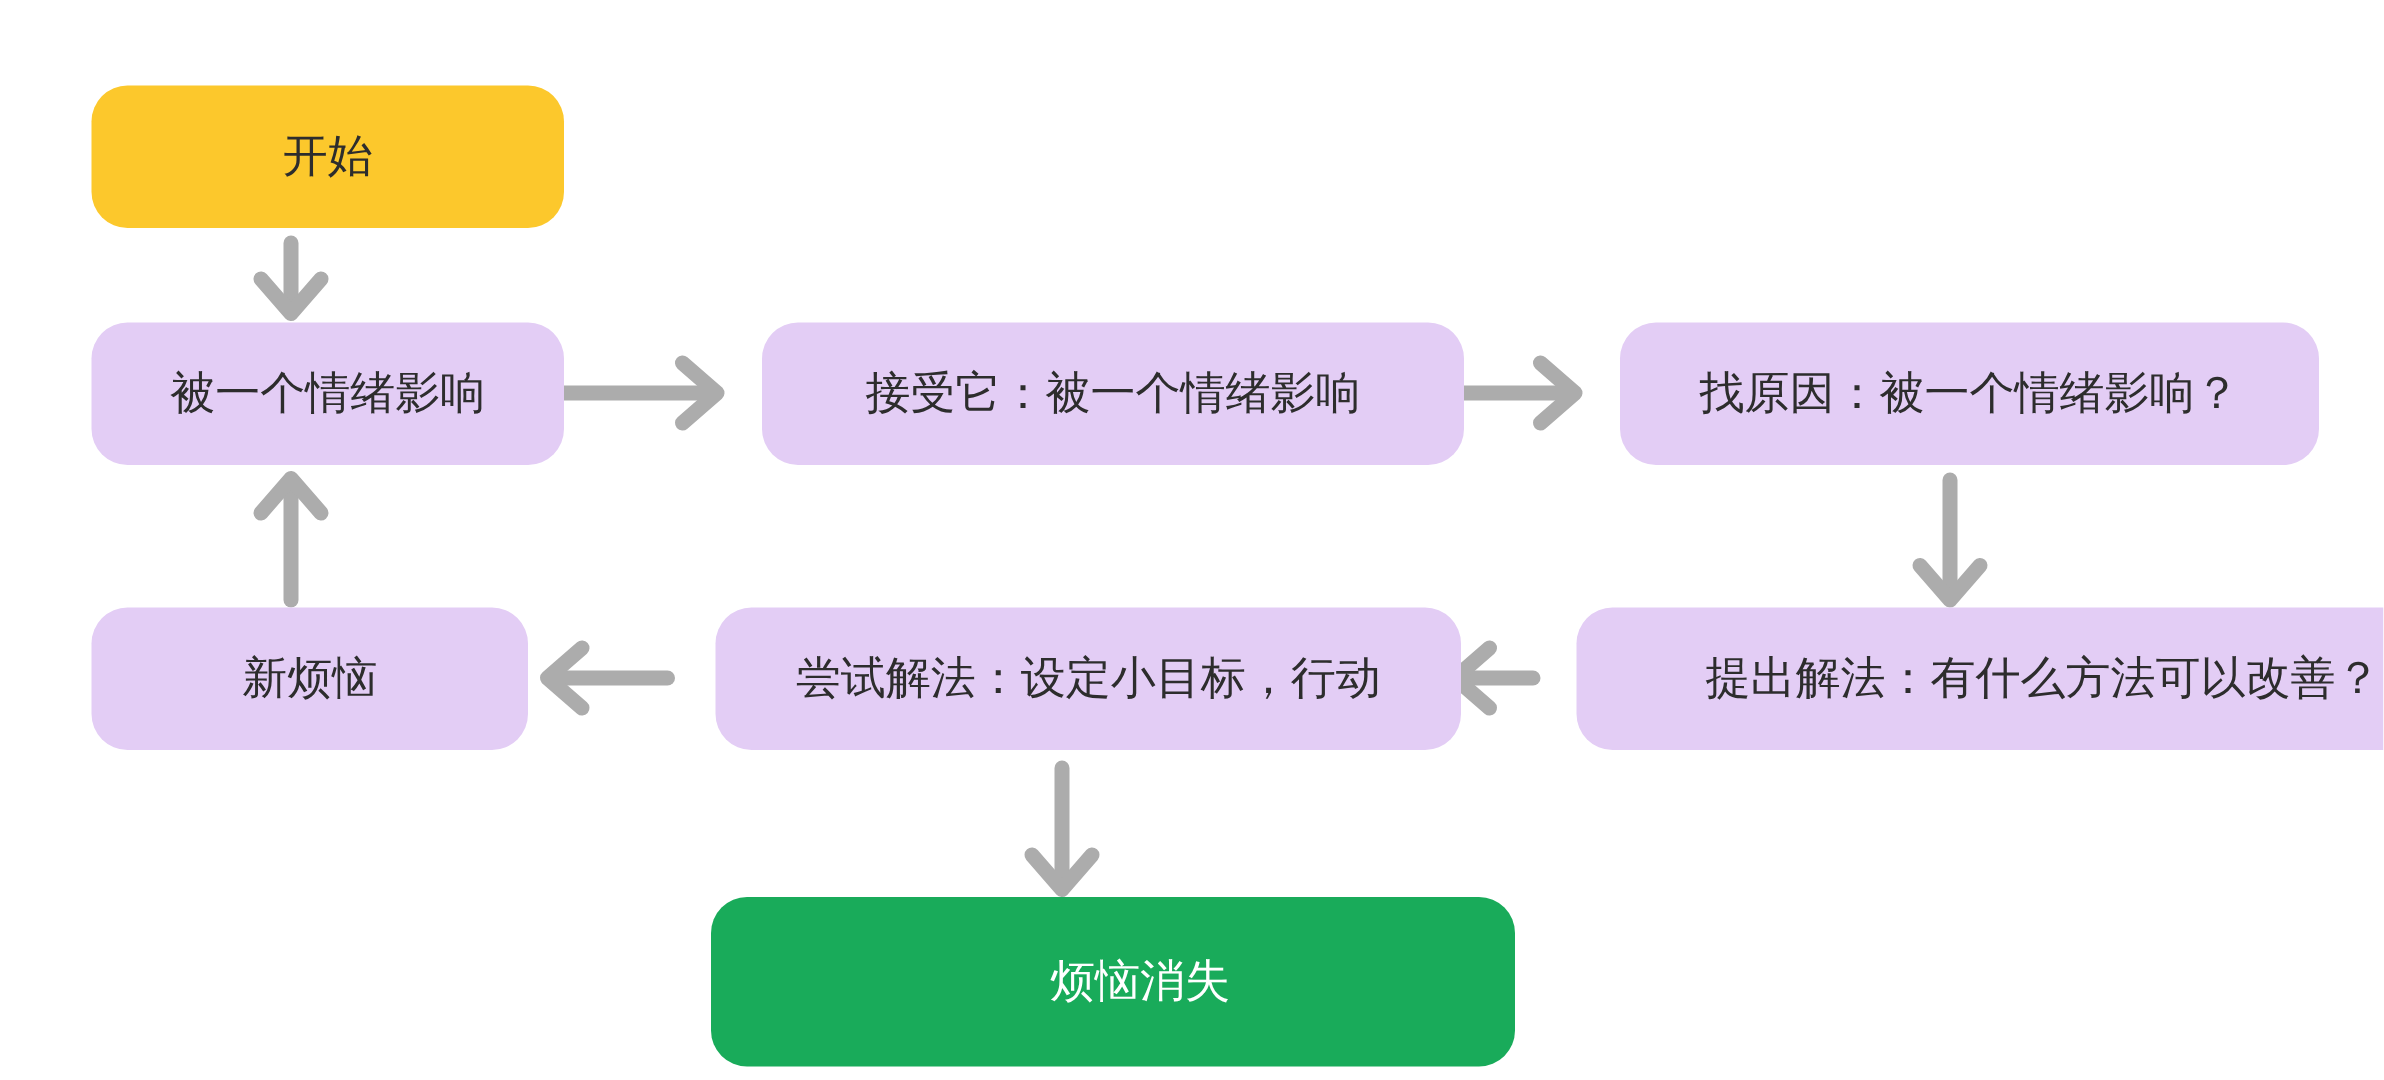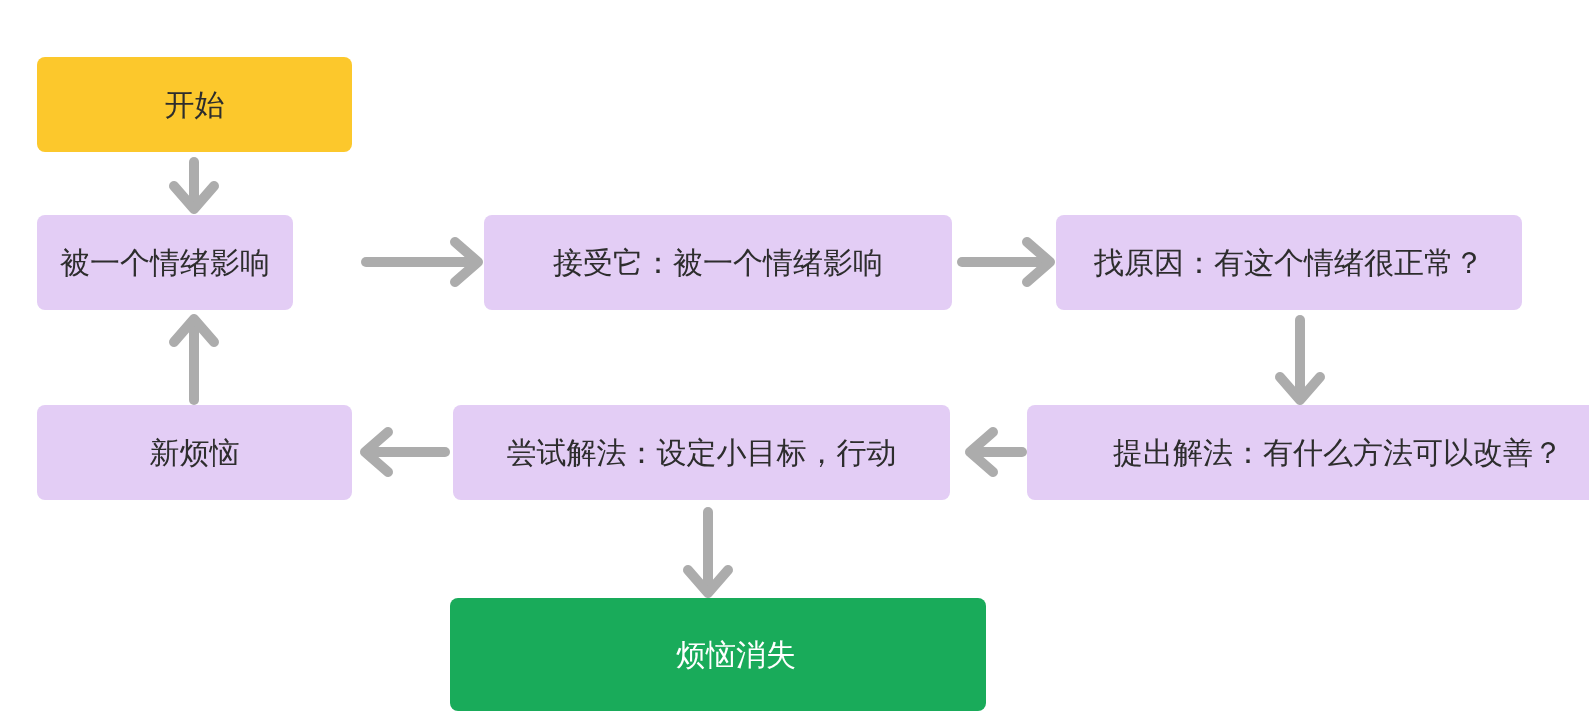--- a/index.html
+++ b/index.html
@@ -20,26 +20,27 @@
   .arrows {
     position: absolute;
     left: 0;
     top: 0;
   }
   .node {
     position: absolute;
     display: flex;
     align-items: center;
     justify-content: center;
-    border-radius: 8px;
+    border-radius: 24px;
     font-size: 30px;
     line-height: 1.2;
     color: var(--text-dark, #2d2d2d);
     text-align: center;
     white-space: nowrap;
+    margin-left: 24px;
   }
   .node.start   { background: var(--start-fill,   #fcc82c); }
   .node.process { background: var(--process-fill, #e3cdf5); }
   .node.end     { background: var(--end-fill,     #19ab5a); color: var(--text-light, #ffffff); }
 </style>
 </head>
 <body>
 
 <div class="canvas">
   <svg class="arrows" width="1589" height="720" viewBox="0 0 1589 720">
@@ -73,30 +74,30 @@
       </g>
       <g stroke="#acacac" stroke-width="10" stroke-linecap="round" stroke-linejoin="round" fill="none">
         <line x1="708" y1="512" x2="708" y2="589"></line>
         <polyline points="688,570 708,593 728,570"></polyline>
       </g>
     </svg>
   <div id="nodes-layer">
       <div class="node start" style="left: 37px; top: 57px; width: 315px; height: 95px;">
         <span>开始</span>
       </div>
-      <div class="node process" style="left: 37px; top: 215px; width: 256px; height: 95px; font-family: Liberation Serif, serif;">
+      <div class="node process" style="left: 37px; top: 215px; width: 315px; height: 95px; font-family: Liberation Serif, serif;">
         <span>被一个情绪影响</span>
       </div>
       <div class="node process" style="left: 484px; top: 215px; width: 468px; height: 95px;">
         <span>接受它：被一个情绪影响</span>
       </div>
       <div class="node process" style="left: 1056px; top: 215px; width: 466px; height: 95px;">
-        <span>找原因：有这个情绪很正常？</span>
+        <span>找原因：被一个情绪影响？</span>
       </div>
-      <div class="node process" style="left: 37px; top: 405px; width: 315px; height: 95px;">
+      <div class="node process" style="left: 37px; top: 405px; width: 291px; height: 95px;">
         <span>新烦恼</span>
       </div>
       <div class="node process" style="left: 453px; top: 405px; width: 497px; height: 95px;">
         <span>尝试解法：设定小目标，行动</span>
       </div>
       <div class="node process" style="left: 1027px; top: 405px; width: 622px; height: 95px;">
         <span>提出解法：有什么方法可以改善？</span>
       </div>
       <div class="node end" style="left: 450px; top: 598px; width: 500px; height: 113px; padding-left: 36px;">
         <span>烦恼消失</span>

